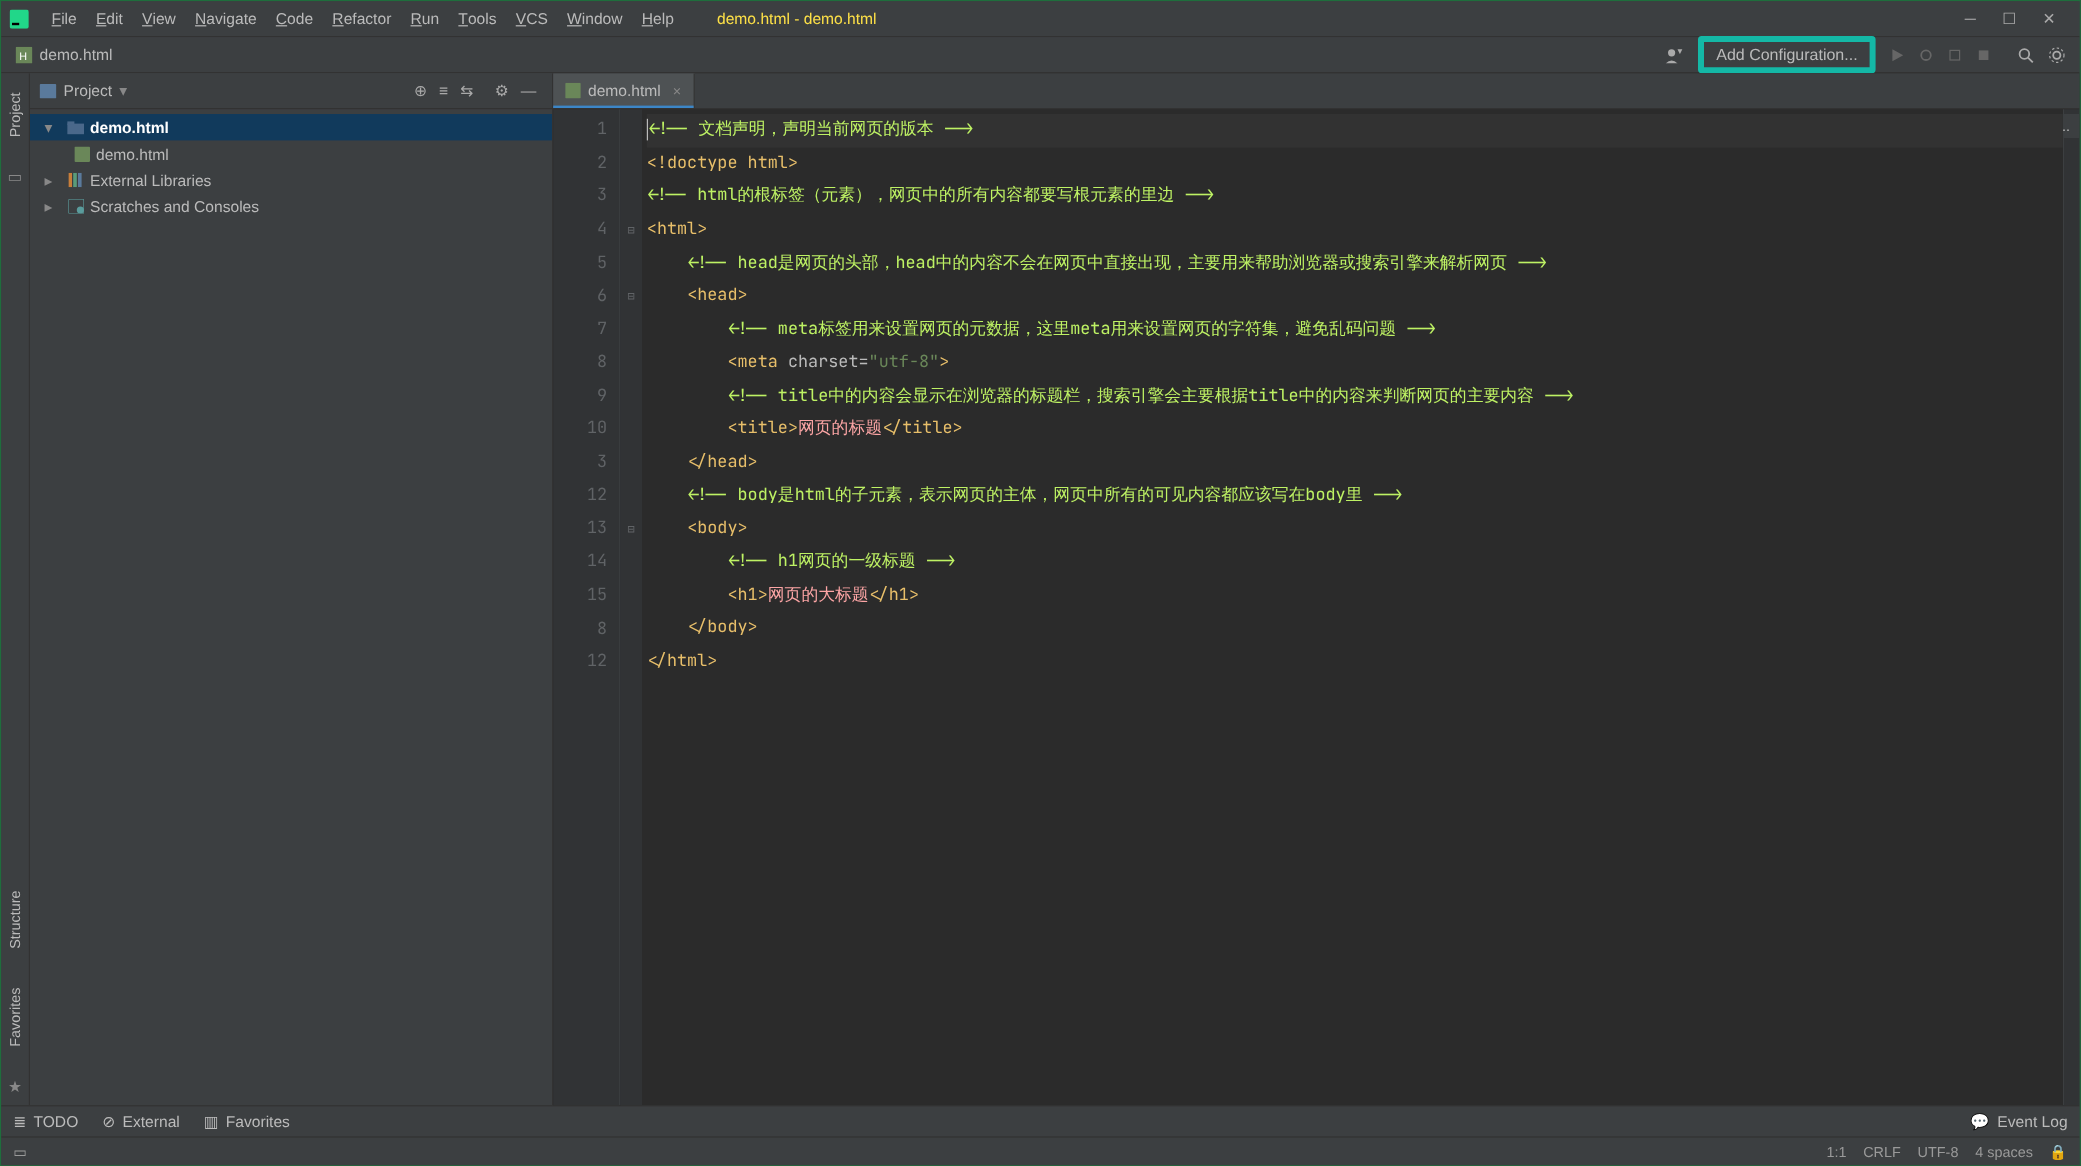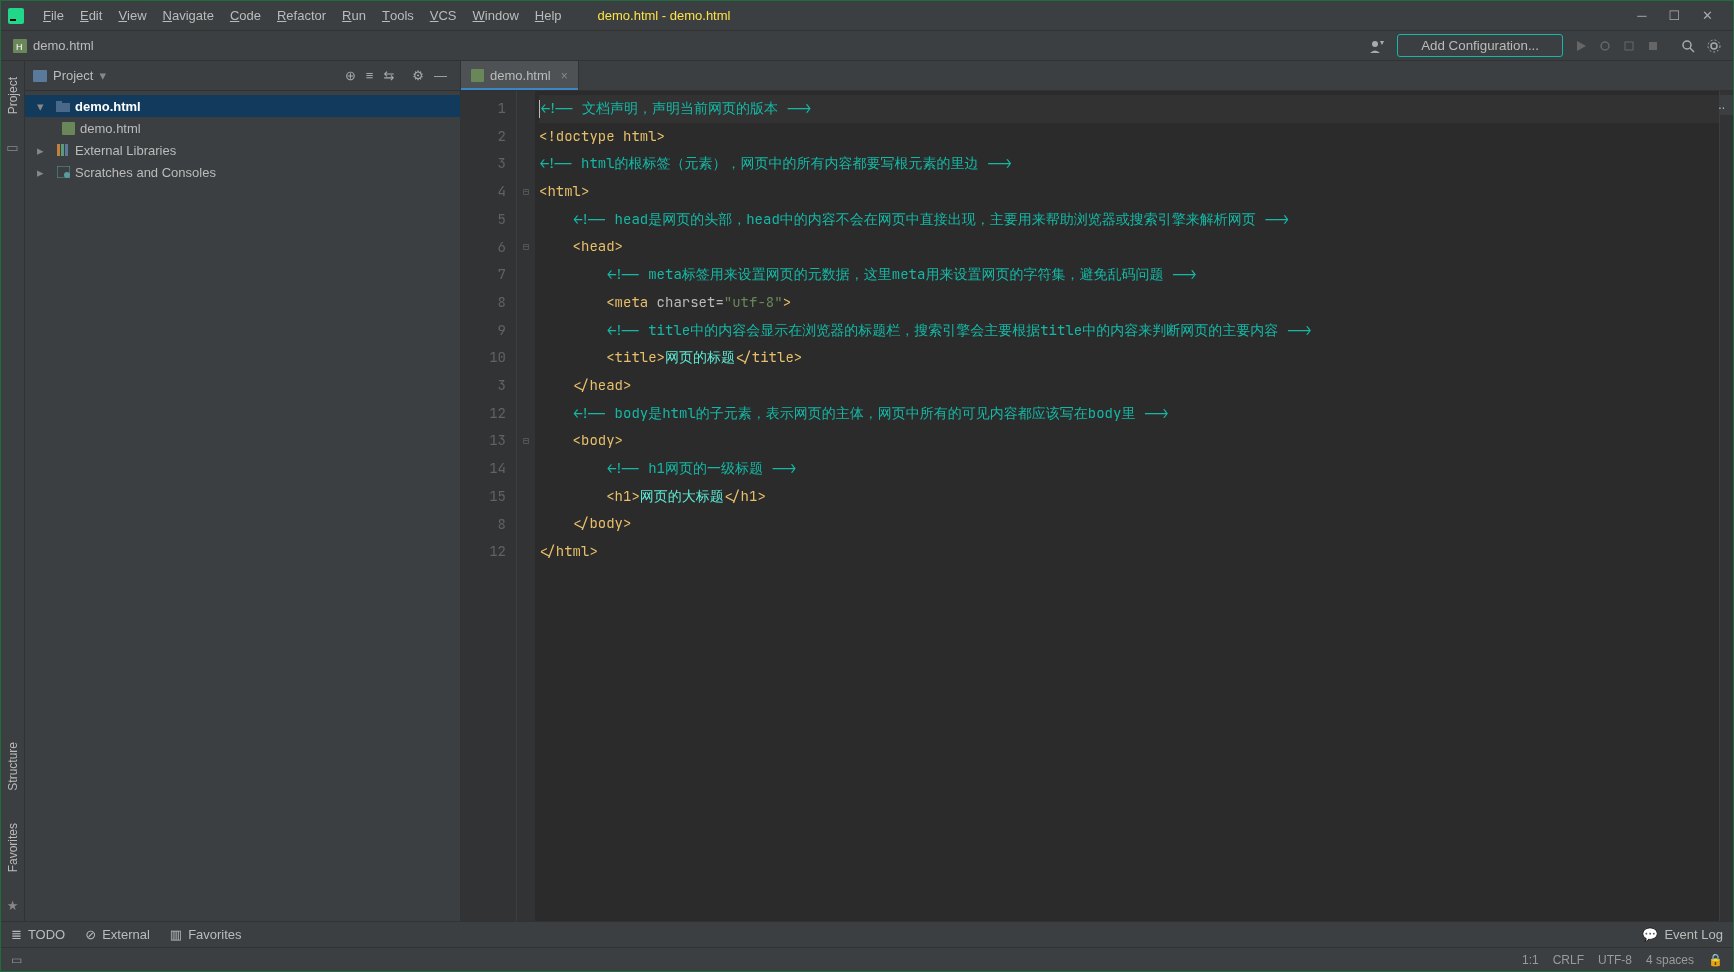--- a/index.html
+++ b/index.html
@@ -48,23 +48,23 @@
   align-items: center;
   height: 30px;
   background: #3c3f41;
   border-bottom: 1px solid #323232;
   padding: 0 6px;
 }
 .navbar .crumb { display: flex; align-items: center; gap: 6px; padding: 0 6px; }
 .navbar .spacer { flex: 1; }
 .navbar .tool { padding: 0 6px; color: #a9a9a9; display:flex; align-items:center; }
 .add-config {
-  border: 1px solid #14b8a6;
+  border: 5px solid #14b8a6;
   border-radius: 3px;
-  padding: 3px 23px;
+  padding: 3px 10px;
   color: #bbb;
   background: #3c3f41;
   margin: 0 6px;
 }
 .icon { display:inline-flex; align-items:center; justify-content:center; }
 
 
 .main {
   flex: 1;
   display: flex;
@@ -199,25 +199,25 @@
 .fold-col div { height:27.7px; display:flex; align-items:center; justify-content:center; font-size:10px;}
 .code {
   flex: 1;
   padding: 4px 0 0 4px;
   color: #a9b7c6;
   white-space: pre;
   background: #2b2b2b;
   position: relative;
 }
 .code .line { height: 27.7px; }
-.tok-comment { color: #14b8a6; }
+.tok-comment { color: #bef264; }
 .tok-tag { color: #e8bf6a; }
 .tok-attr { color: #bababa; }
 .tok-str { color: #6a8759; }
-.tok-text { color: #5eead4; }
+.tok-text { color: #fca5a5; }
 .caret {
   display:inline-block; width:1px; height:18px; background:#bbb; vertical-align:middle;
 }
 .right-stripe { width:14px; background:#313335; border-left:1px solid #3c3f41;}
 
 
 .bottom-tools {
   display: flex;
   align-items: center;
   height: 26px;

